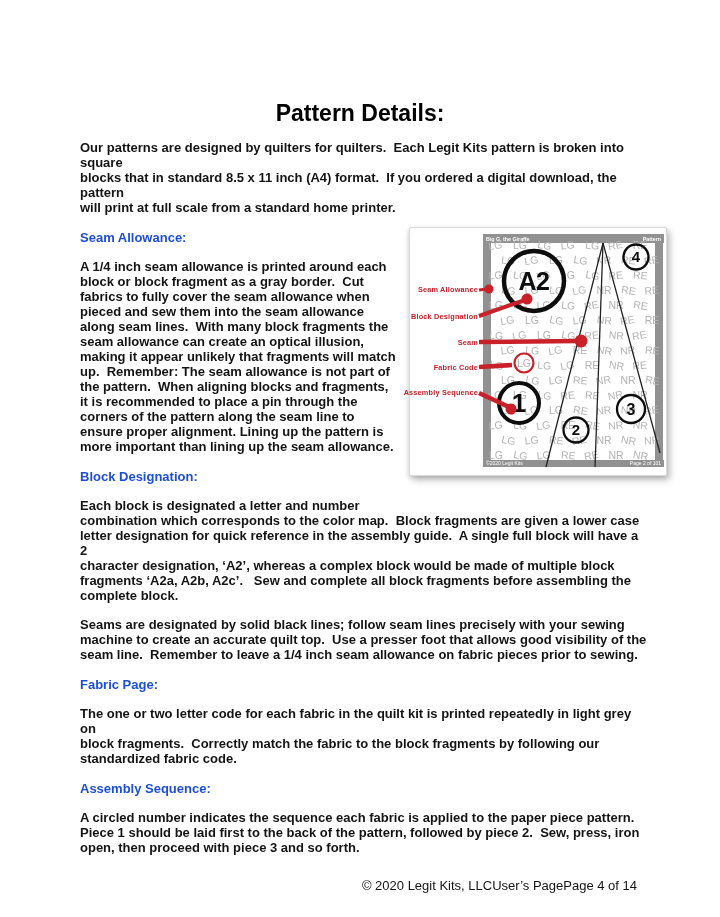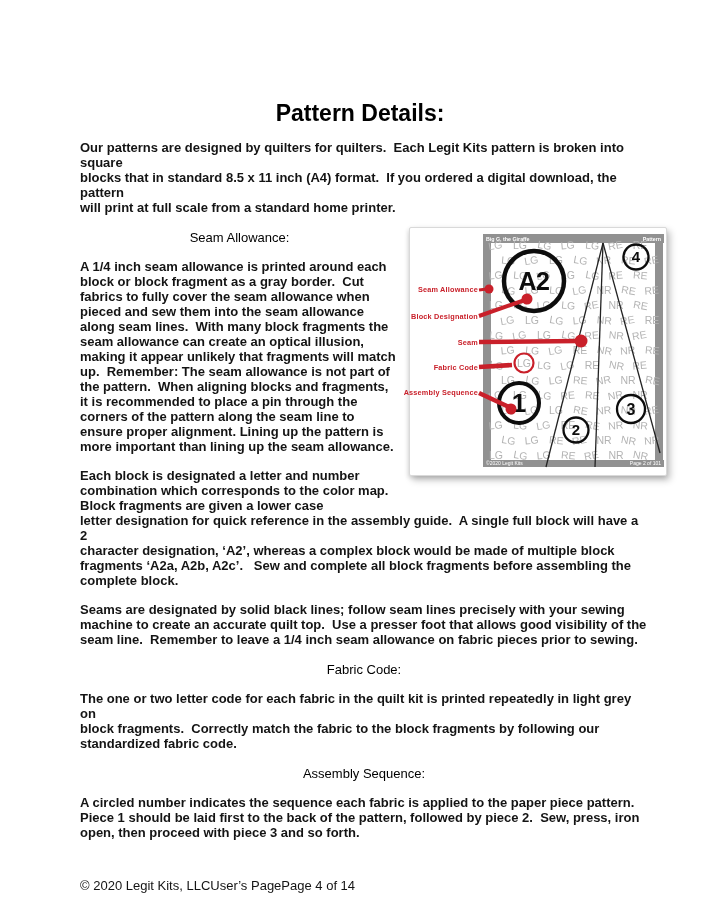--- a/index.html
+++ b/index.html
@@ -7,30 +7,30 @@
     width:720px;height:917px;position:relative;overflow:hidden;
     background:#ffffff;color:#141414;
     font-family:"Liberation Sans",sans-serif;font-size:13px;line-height:15px;margin-top:16px;
   }
   h1.title{
     margin:84px 0 0;text-align:center;font-size:23px;line-height:26px;
     font-weight:bold;color:#000;
   }
   .content{padding:0 72px 0 80px;}
   p.body{margin:14px 0 0;white-space:pre-wrap;font-weight:bold;}
-  h2.sec{font-size:13px;line-height:15px;font-weight:normal;margin:15px 0 0;color:#000000;text-align:center;}
+  h2.sec{font-size:13px;line-height:15px;font-weight:bold;margin:15px 0 0;color:#1d4ed8;}
   .figure-card{
     float:right;width:256px;height:247px;margin:12px -19px 28px 10px;
     background:#fff;border:1px solid #d9d9d9;border-radius:2px;position:relative;
     box-shadow:3px 4px 7px rgba(0,0,0,.25),-1px 2px 4px rgba(0,0,0,.12);
   }
   .figure-card svg{display:block;overflow:visible;}
   .footer{
     position:absolute;left:80px;right:83px;top:862px;
-    display:flex;justify-content:flex-start;align-items:baseline;
+    display:flex;justify-content:flex-end;align-items:baseline;
     font-size:13px;color:#141414;
   }
 </style>
 </head>
 <body>
 
 <div class="page">
 
   <h1 class="title">Pattern Details:</h1>
 
@@ -224,32 +224,33 @@
 along seam lines.  With many block fragments the
 seam allowance can create an optical illusion,
 making it appear unlikely that fragments will match
 up.  Remember: The seam allowance is not part of
 the pattern.  When aligning blocks and fragments,
 it is recommended to place a pin through the
 corners of the pattern along the seam line to
 ensure proper alignment. Lining up the pattern is
 more important than lining up the seam allowance.</p>
 
+    <h2 class="sec">Block Designation:</h2>
     <p class="body">Each block is designated a letter and number
 combination which corresponds to the color map.  Block fragments are given a lower case
 letter designation for quick reference in the assembly guide.  A single full block will have a 2
 character designation, ‘A2’, whereas a complex block would be made of multiple block
 fragments ‘A2a, A2b, A2c’.   Sew and complete all block fragments before assembling the
 complete block.</p>
 
     <p class="body">Seams are designated by solid black lines; follow seam lines precisely with your sewing
 machine to create an accurate quilt top.  Use a presser foot that allows good visibility of the
 seam line.  Remember to leave a 1/4 inch seam allowance on fabric pieces prior to sewing.</p>
 
-    <h2 class="sec">Fabric Code:</h2>
+    <h2 class="sec">Fabric Page:</h2>
     <p class="body">The one or two letter code for each fabric in the quilt kit is printed repeatedly in light grey on
 block fragments.  Correctly match the fabric to the block fragments by following our
 standardized fabric code.</p>
 
     <h2 class="sec">Assembly Sequence:</h2>
     <p class="body">A circled number indicates the sequence each fabric is applied to the paper piece pattern.
 Piece 1 should be laid first to the back of the pattern, followed by piece 2.  Sew, press, iron
 open, then proceed with piece 3 and so forth.</p>
 
   </div>

